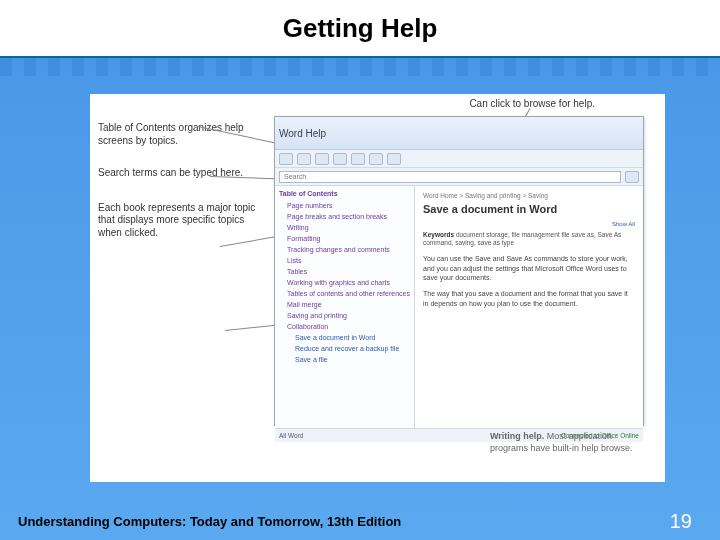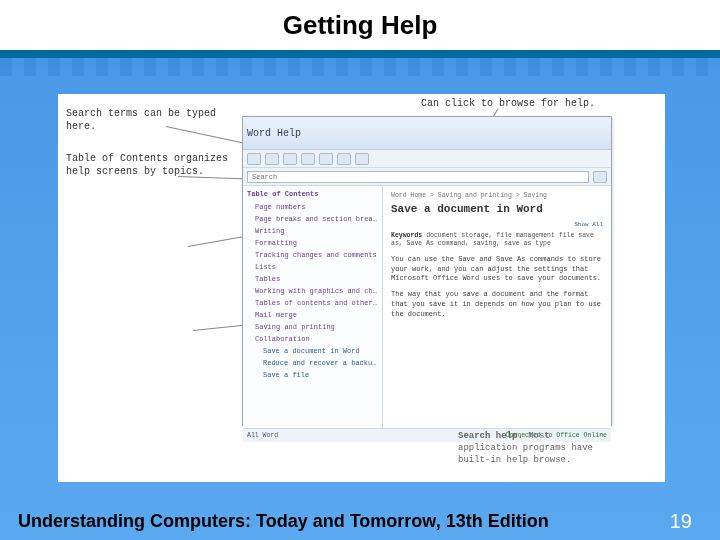--- a/index.html
+++ b/index.html
@@ -10,39 +10,38 @@
     background: linear-gradient(to bottom, #2a7bd8 0%, #4a9ae8 15%, #5aa8f0 100%);
     position: relative;
     overflow: hidden;
   }
   .header-white {
     background: #fff;
     height: 58px;
     display: flex;
     align-items: center;
     justify-content: center;
-    border-bottom: 8px solid #0369a1;
+    border-bottom: 2px solid #0369a1;
   }
   .title {
     font-size: 26px;
     font-weight: bold;
     color: #000;
   }
   .blue-strip {
     height: 18px;
     background: repeating-linear-gradient(90deg, #3a8bd8 0 12px, #4a9ae8 12px 24px);
     opacity: 0.6;
   }
   .content-area {
     background: #fff;
-    margin: 18px 55px 0 58px;
+    margin: 18px 55px 0 90px;
     height: 388px;
     position: relative;
     padding: 12px;
-    font-family: Liberation Mono, monospace;
   }
   .callouts {
     position: absolute;
     left: 8px;
     top: 14px;
     width: 170px;
     font-size: 10px;
     color: #333;
     line-height: 1.25;
   }
@@ -216,21 +215,21 @@
     position: absolute;
     left: 0; bottom: 0;
     width: 100%;
     height: 38px;
     display: flex;
     align-items: center;
     justify-content: space-between;
     padding: 0 28px 0 18px;
   }
   .footer-text {
-    font-size: 18px;
+    font-size: 13px;
     font-weight: bold;
     color: #000;
   }
   .page-num {
     font-size: 20px;
     color: #fff;
   }
 </style>
 </head>
 <body>
@@ -238,22 +237,23 @@
 <div class="header-white">
   <div class="title">Getting Help</div>
 </div>
 <div class="blue-strip"></div>
 
 <div class="content-area">
 
   <div class="callout-top">Can click to browse for help.</div>
 
   <div class="callouts">
+    <div class="callout" style="margin-top:14px">Table of Contents organizes help screens by topics.</div>
     <div class="callout">Search terms can be typed here.</div>
-    <div class="callout" style="margin-top:14px">Table of Contents organizes help screens by topics.</div>
+    <div class="callout" style="margin-top:22px">Each book represents a major topic that displays more specific topics when clicked.</div>
   </div>
 
   <div class="callout-line" style="left:108px;top:32px;width:90px;transform:rotate(12deg)"></div>
   <div class="callout-line" style="left:120px;top:82px;width:70px;transform:rotate(2deg)"></div>
   <div class="callout-line" style="left:130px;top:152px;width:60px;transform:rotate(-10deg)"></div>
   <div class="callout-line" style="left:135px;top:236px;width:80px;transform:rotate(-6deg)"></div>
   <div class="callout-line" style="left:440px;top:14px;width:40px;transform:rotate(120deg)"></div>
 
   <div class="app-window">
     <div class="app-titlebar">
@@ -305,21 +305,21 @@
         <div class="body-text">The way that you save a document and the format that you save it in depends on how you plan to use the document.</div>
       </div>
     </div>
     <div class="app-statusbar">
       <span>All Word</span>
       <span class="status-right">Connected to Office Online</span>
     </div>
   </div>
 
   <div class="figure-caption">
-    <b>Search help.</b>
+    <b>Writing help.</b>
     <span>Most application programs have built-in help browse.</span>
   </div>
 
 </div>
 
 <div class="footer">
   <div class="footer-text">Understanding Computers: Today and Tomorrow, 13th Edition</div>
   <div class="page-num">19</div>
 </div>
 

